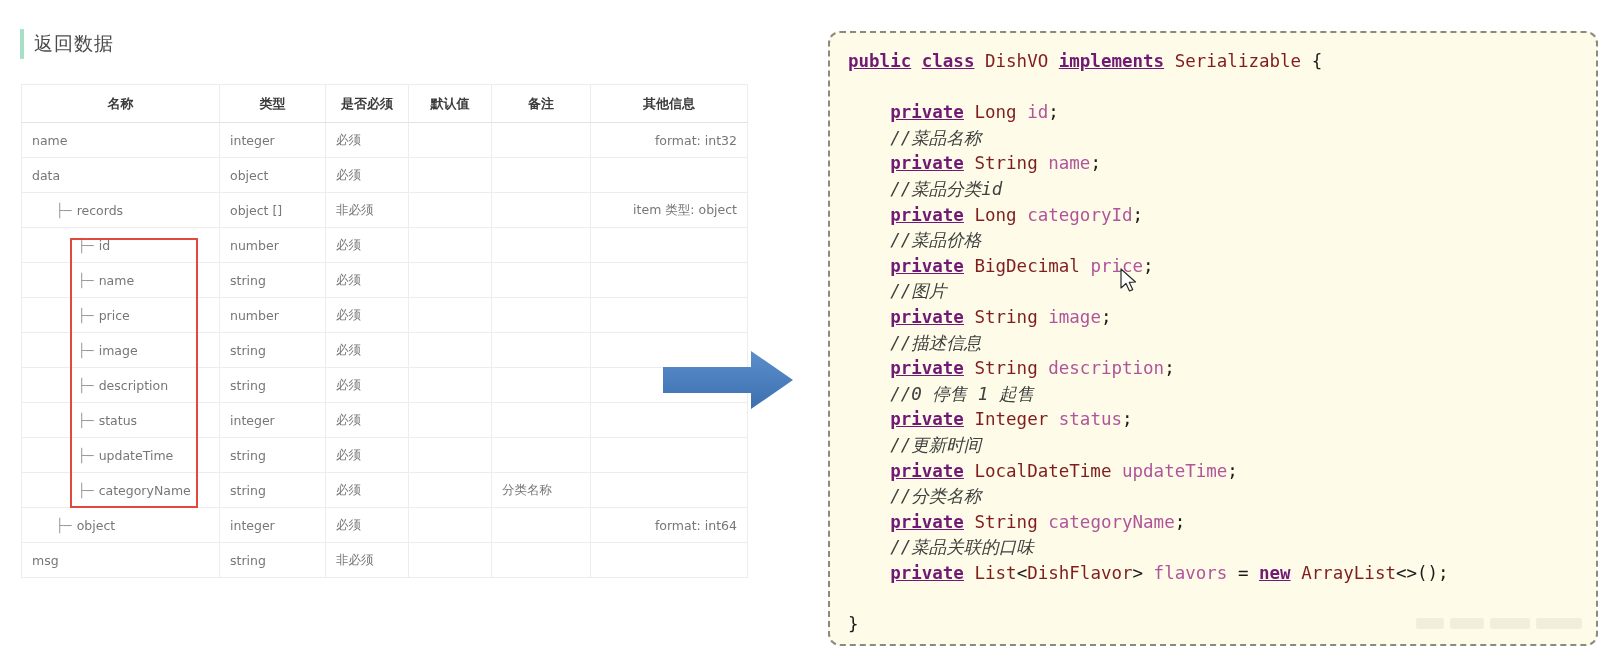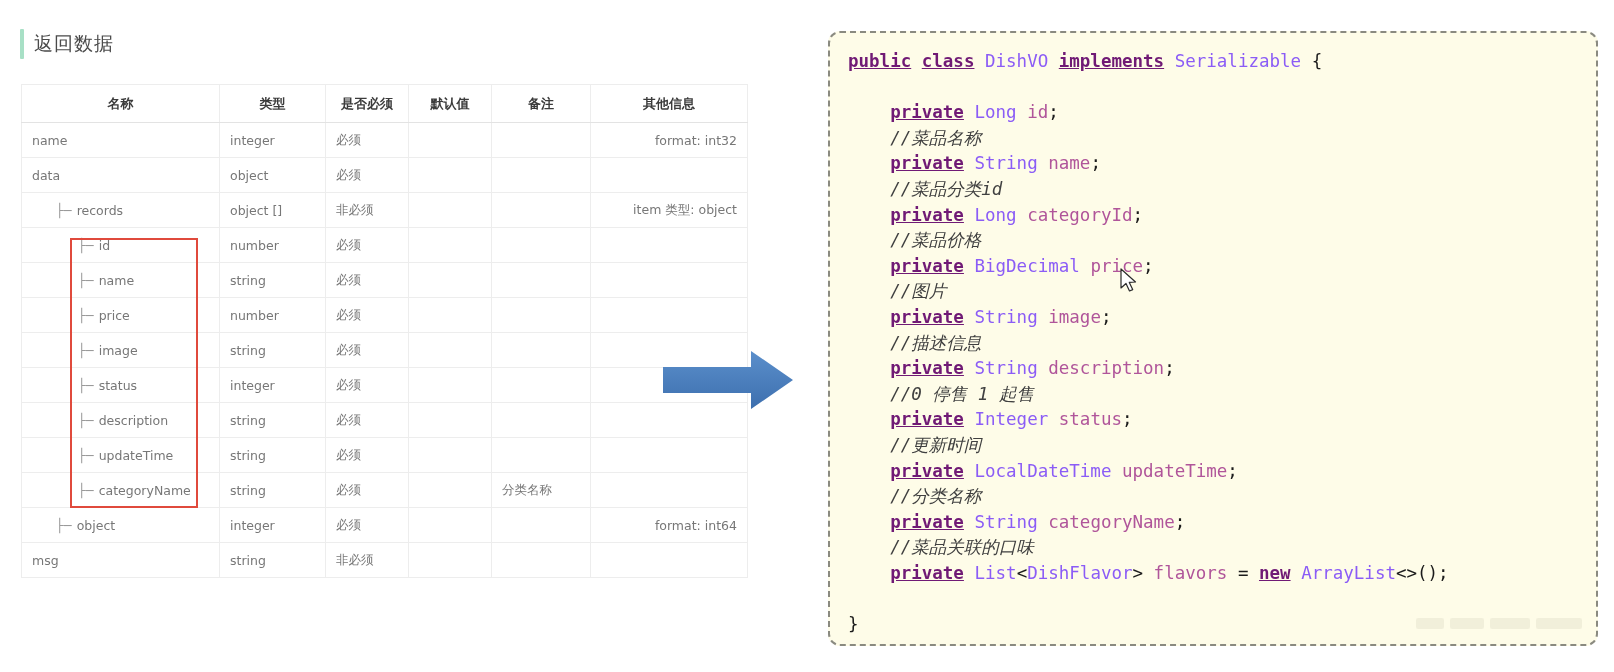--- a/index.html
+++ b/index.html
@@ -93,21 +93,21 @@
   }
   #code-inner{
     padding:16px 0 0 18px;
     font-family:"DejaVu Sans Mono","Liberation Mono",monospace;
     font-size:17.5px;
     line-height:25.6px;
     white-space:pre;
   }
   .ln{height:25.6px;}
   .kw{color:#701a75;font-weight:bold;text-decoration:underline;}
-  .typ{color:#8b5cf6;}
+  .typ{color:#7f1d1d;}
   .fld{color:#b0559a;}
   .cmt{color:#404040;font-style:italic;}
   .pl{color:#1b1b1b;}
 
   #watermark{
     position:absolute;right:14px;bottom:8px;
     width:190px;height:26px;
     opacity:0.10;
     display:flex;align-items:center;justify-content:flex-end;gap:6px;
   }
@@ -189,30 +189,30 @@
         </tr>
         <tr>
           <td class="c-name ind2"><span class="branch">├─</span><span>image</span></td>
           <td class="c-type">string</td>
           <td class="c-req">必须</td>
           <td class="c-def"></td>
           <td class="c-rem"></td>
           <td class="c-other"></td>
         </tr>
         <tr>
+          <td class="c-name ind2"><span class="branch">├─</span><span>description</span></td>
+          <td class="c-type">string</td>
+          <td class="c-req">必须</td>
+          <td class="c-def"></td>
+          <td class="c-rem"></td>
+          <td class="c-other"></td>
+        </tr>
+        <tr>
           <td class="c-name ind2"><span class="branch">├─</span><span>status</span></td>
           <td class="c-type">integer</td>
-          <td class="c-req">必须</td>
-          <td class="c-def"></td>
-          <td class="c-rem"></td>
-          <td class="c-other"></td>
-        </tr>
-        <tr>
-          <td class="c-name ind2"><span class="branch">├─</span><span>description</span></td>
-          <td class="c-type">string</td>
           <td class="c-req">必须</td>
           <td class="c-def"></td>
           <td class="c-rem"></td>
           <td class="c-other"></td>
         </tr>
         <tr>
           <td class="c-name ind2"><span class="branch">├─</span><span>updateTime</span></td>
           <td class="c-type">string</td>
           <td class="c-req">必须</td>
           <td class="c-def"></td>

